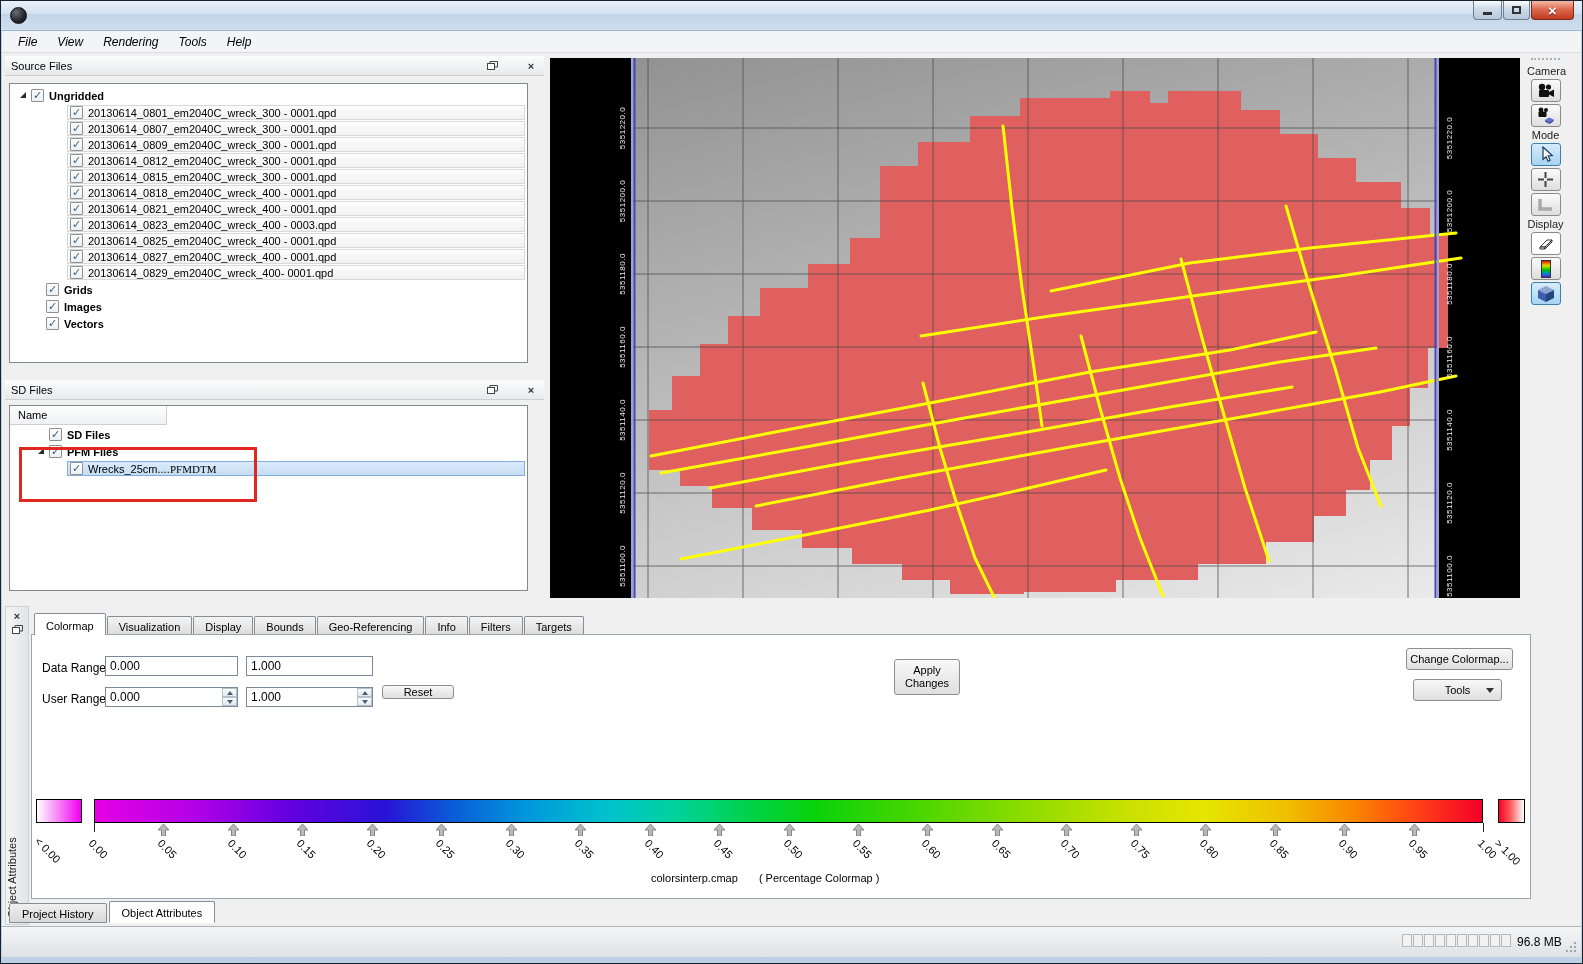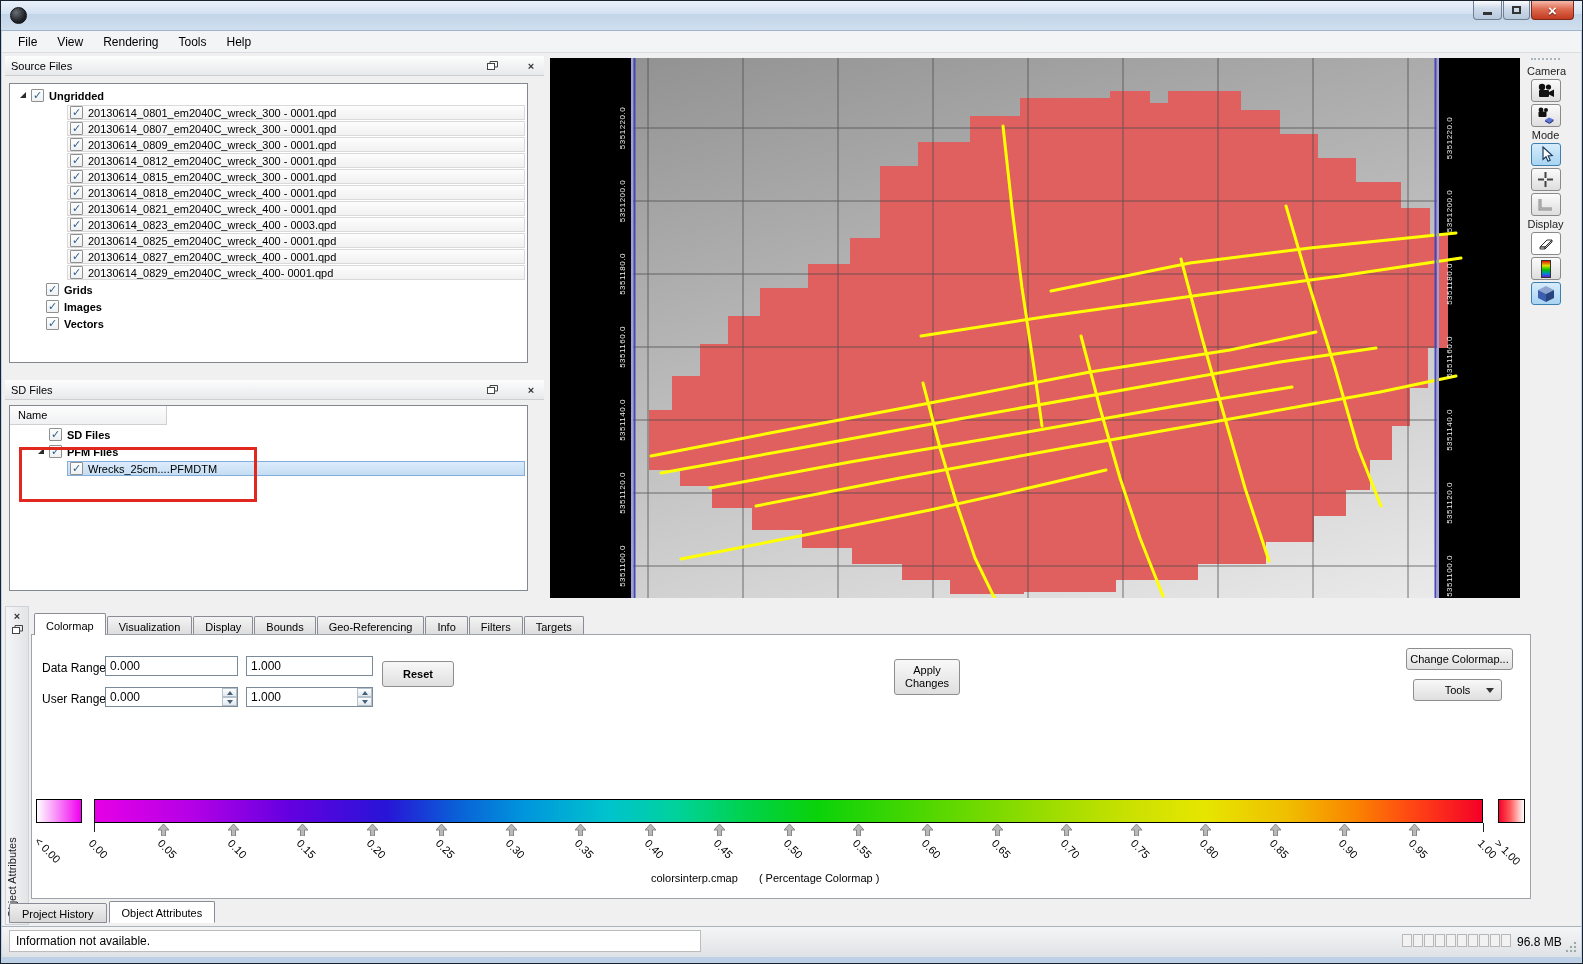--- a/index.html
+++ b/index.html
@@ -20,21 +20,21 @@
     border-radius:0 0 4px 4px;display:flex;align-items:center;justify-content:center;
     background:linear-gradient(#fdfdfd,#cfdceb 40%,#b7c9dd);margin-left:1px;}
   .cap-btn.min{width:29px;} .cap-btn.max{width:27px;}
   .cap-btn.close{width:43px;background:linear-gradient(#f6b8a9,#dd6a50 45%,#c23a20);border-color:#7e2819;}
   .min-glyph{width:9px;height:3px;background:#333;margin-top:6px;}
   .max-glyph{width:9px;height:8px;border:2px solid #333;}
   .close-glyph{color:#fff;font-weight:bold;font-size:15px;line-height:15px;text-shadow:0 1px 1px #5c1208;}
   
   .menubar{position:absolute;left:1px;top:30px;right:1px;height:22px;background:#f2f4f6;
     border-bottom:1px solid #d9dde1;display:flex;align-items:center;padding-left:6px;}
-  .menu-item{padding:3px 10px;font-size:12px;}
+  .menu-item{padding:3px 10px;font-size:12px;font-style:italic;}
   
   .client{position:absolute;left:1px;top:52px;right:1px;bottom:8px;background:#f0f0f0;}
   
   .dock-title{position:absolute;height:20px;background:linear-gradient(#fdfdfd,#e7e9eb);
     border-bottom:1px solid #cfcfcf;font-size:11px;display:flex;align-items:center;padding:0 6px;gap:22px;}
   .dock-title .spacer{flex:1;}
   .dock-ico{width:14px;height:14px;display:flex;align-items:center;justify-content:center;margin-left:3px;color:#333;}
   .white-box{position:absolute;background:#fff;border:1px solid #828790;}
   .tree-row{height:17px;display:flex;align-items:center;font-size:11px;}
   .exp{width:0;height:0;border-left:6px solid transparent;border-bottom:6px solid #2b2b2b;margin:0 5px 2px 0;}
@@ -243,21 +243,21 @@
           <span class="grp">SD Files</span>
         </div>
         <div class="tree-row" style="padding-left: 28px; position: relative;">
           <span class="exp"></span>
           <span class="cb">✓</span>
           <span class="grp">PFM Files</span>
         </div>
         <div class="file-row sel" style="margin-left: 57px; position: relative;">
           <span class="cb">✓</span>
           <span class="">Wrecks_25cm....</span>
-          <span style="position: absolute; left: 102px;">PFMDTM</span>
+          <span style="position: absolute; left: 102px; font-family: Liberation Serif, serif;">PFMDTM</span>
         </div>
       </div>
   </div>
   <div class="red-annot" style="left:18px;top:446px;width:238px;height:55px;"></div>
 
   <div class="map">
     <div class="map-inner"></div>
     <svg width="970" height="540" viewBox="0 0 970 540">
 
       <path fill="#e05f5f" d="M99,400 L99,352 L122,352 L122,318 L150,318 L150,286 L178,286 L178,258
@@ -440,21 +440,21 @@
     <input class="txt-input" style="left: 0px; top: 0px; width: 127px;" value="1.000">
     <div class="spin">
         <div>
           <span class="arr-up"></span>
         </div>
         <div>
           <span class="arr-dn"></span>
         </div>
       </div>
   </div>
-  <div class="btn" style="left:381px;top:660px;width:72px;height:26px;font-weight:bold;">Reset</div>
+  <div class="btn" style="left:381px;top:684px;width:72px;height:14px;">Reset</div>
 
   <div class="btn" style="left:893px;top:658px;width:66px;height:36px;padding:2px;line-height:1.2;">Apply Changes</div>
   <div class="btn" style="left:1405px;top:647px;width:107px;height:22px;">Change Colormap...</div>
   <div class="btn" style="left:1412px;top:678px;width:89px;height:22px;">
     <span>Tools</span>
     <span style="position:absolute;right:7px;width:0;height:0;border-left:4px solid transparent;border-right:4px solid transparent;border-top:5px solid #333;"></span>
   </div>
 
   <div class="cbar-under"></div>
   <div class="cbar-main"></div>
@@ -547,21 +547,20 @@
     <span>colorsinterp.cmap</span>
     <span style="margin-left:18px;">( Percentage Colormap )</span>
   </div>
 
   <div class="tabs" style="left:8px;top:900px;height:22px;" id="lower-tabs">
       <span class="ltab">Project History</span>
       <span class="ltab active">Object Attributes</span>
     </div>
 
   <div class="statusbar">
-    <div class="status-field" style="left:7px;width:692px;">Information not available.</div>
     <div style="position:absolute;left:1400px;top:7px;display:flex;align-items:center;">
       <span id="mem-cells"><span class="memcell"></span><span class="memcell"></span><span class="memcell"></span><span class="memcell"></span><span class="memcell"></span><span class="memcell"></span><span class="memcell"></span><span class="memcell"></span><span class="memcell"></span><span class="memcell"></span></span>
       <span style="margin-left:5px;font-size:12px;">96.8 MB</span>
     </div>
     <div class="grip"></div>
   </div>
 
 </div>
 
 </body></html>

